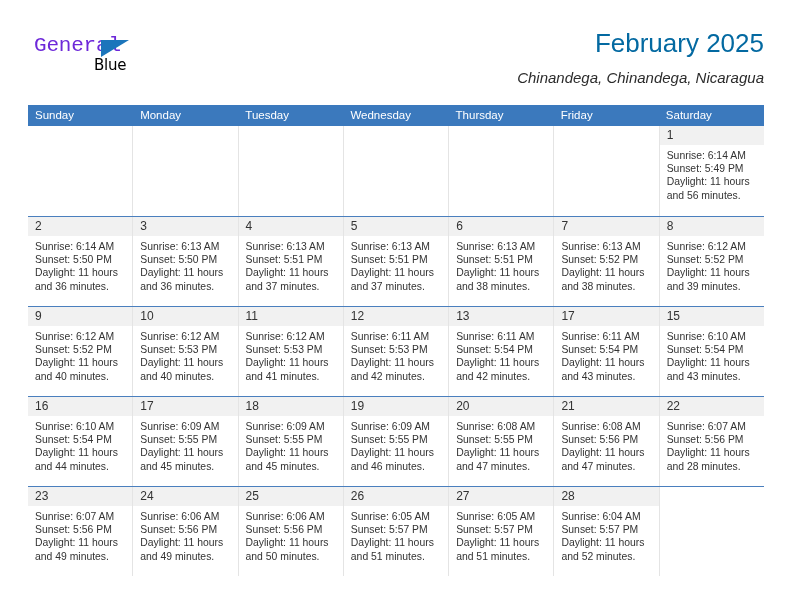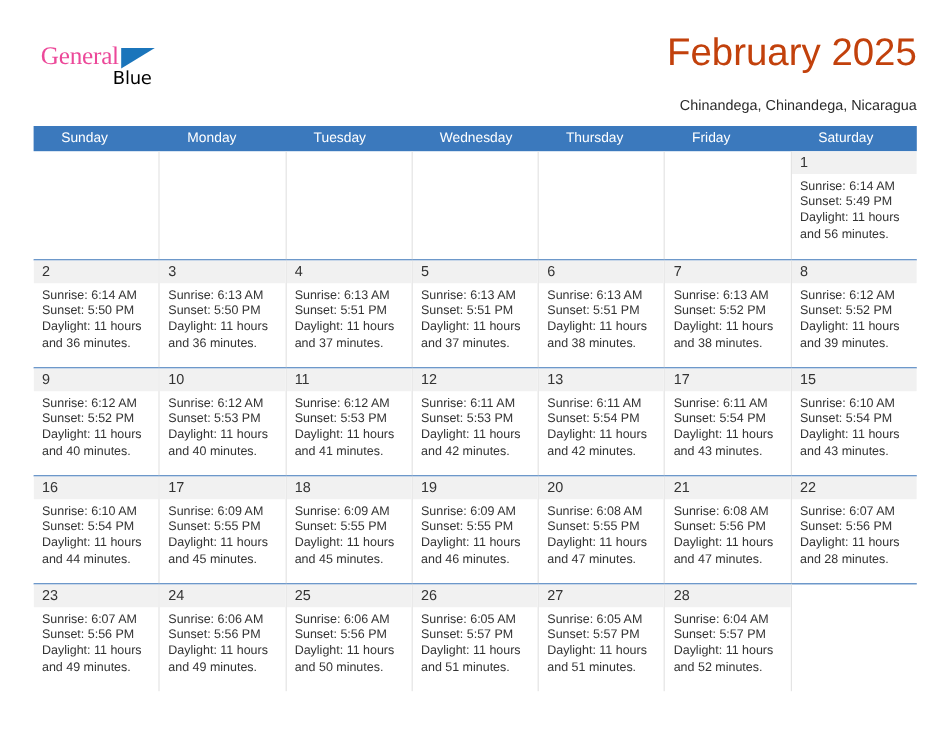--- a/index.html
+++ b/index.html
@@ -35,22 +35,22 @@
     top: 8px;
     width: 180px;
     height: 56px;
   }
   .logo-general {
     position: absolute;
     left: 0px;
     top: 0px;
     font-size: 21px;
     letter-spacing: -0.2px;
-    color: #ec4899;
-    font-family: Liberation Serif, serif;
+    color: #6d28d9;
+    font-family: Liberation Mono, monospace;
     font-weight: 400;
   }
   .logo-tri {
     position: absolute;
     left: 67px;
     top: 6px;
     width: 0;
     height: 0;
     border-left: 28px solid #1b75bb;
     border-bottom: 17px solid transparent;
@@ -65,54 +65,55 @@
     font-family: "DejaVu Sans", sans-serif;
     font-weight: 400;
   }
   .title-block {
     position: absolute;
     right: 0px;
     top: 0px;
     text-align: right;
   }
   .cal-title {
-    font-size: 32px;
-    color: #c2410c;
+    font-size: 26px;
+    color: #0369a1;
     font-weight: 400;
     line-height: 34px;
     white-space: nowrap;
     text-align: right;
   }
   .cal-subtitle {
-    margin-top: 20px;
-    font-size: 12px;
+    margin-top: 10px;
+    font-size: 15px;
     color: #2b2b2b;
     font-weight: 400;
     line-height: 16px;
     white-space: nowrap;
+    font-style: italic;
   }
 
   
   .calendar {
     position: absolute;
     left: 28px;
     top: 105px;
     width: 736px;
   }
   .weekday-row {
     display: flex;
     background: #3b79bd;
     height: 21px;
   }
   .weekday {
     flex: 1 1 0;
     color: #ffffff;
     font-size: 11.5px;
     line-height: 21px;
-    padding-left: 23px;
+    padding-left: 7px;
     box-sizing: border-box;
     white-space: nowrap;
     overflow: hidden;
   }
   .week-row {
     display: flex;
     height: 90px;
     border-top: 1.4px solid #4a7fbe;
     box-sizing: border-box;
   }

